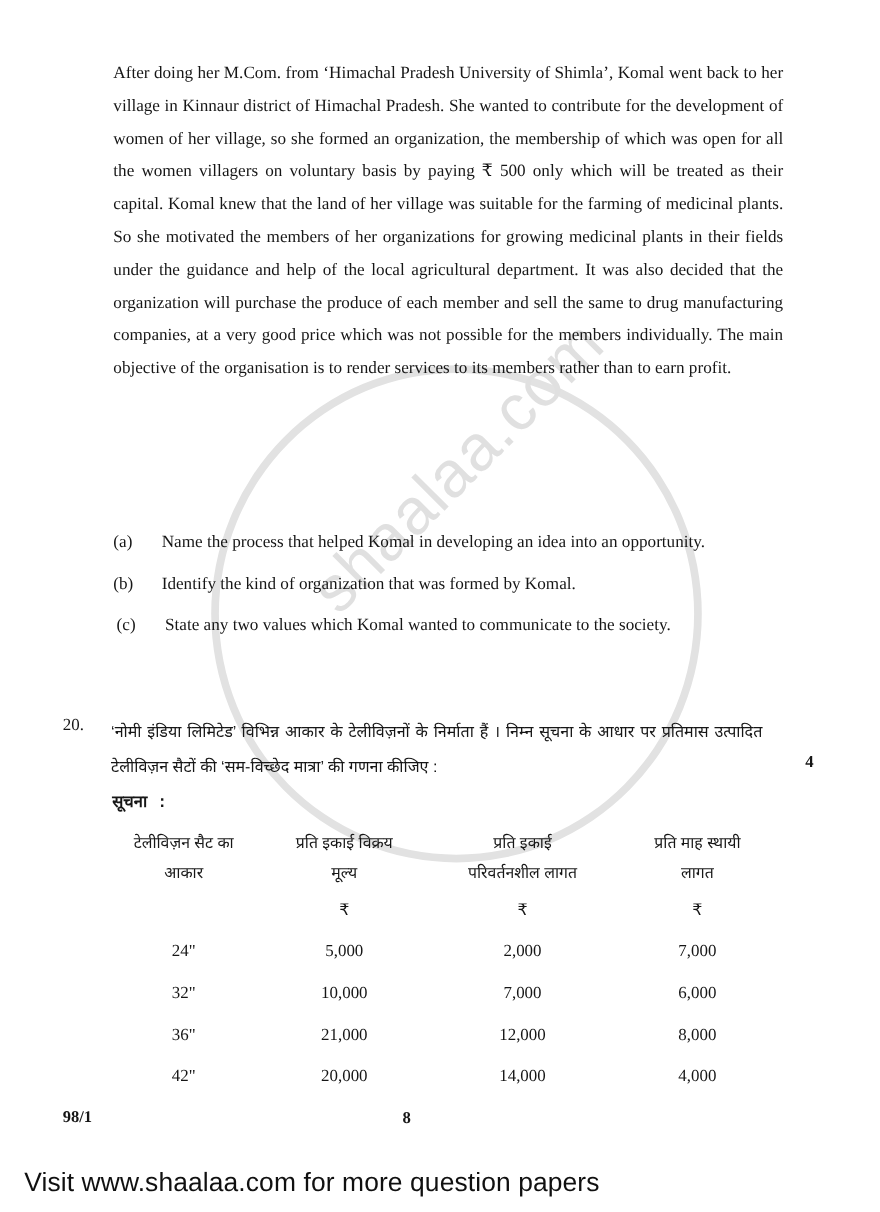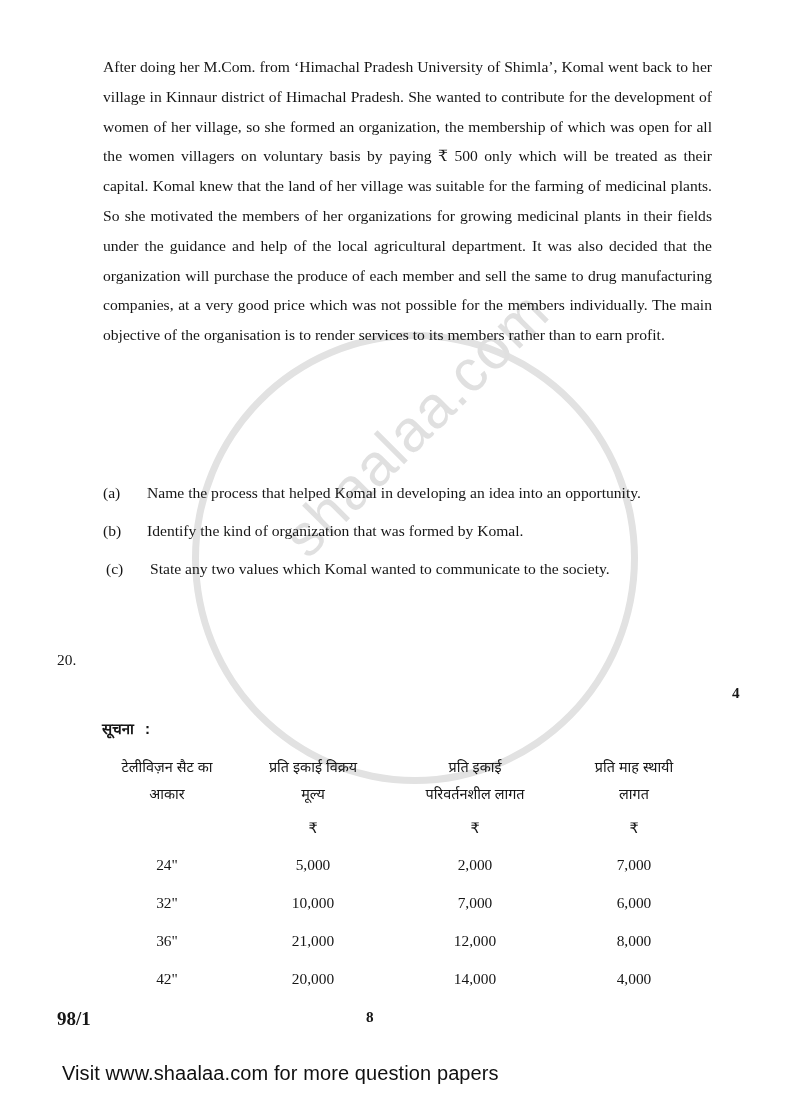--- a/index.html
+++ b/index.html
@@ -169,39 +169,38 @@
     height: 38px;
     line-height: 38px;
     font-family: "Liberation Serif", "DejaVu Serif", serif;
   }
 
   
   .footer-code {
     position: absolute;
     left: 57px;
     top: 1008px;
-    font-size: 19px;
+    font-size: 15px;
     font-weight: bold;
   }
   .footer-page {
     position: absolute;
     left: 366px;
     top: 1008px;
     font-size: 15.2px;
     font-weight: bold;
   }
   .site-banner {
     position: absolute;
     left: 22px;
     top: 1062px;
     font-family: "Liberation Sans", "DejaVu Sans", sans-serif;
-    font-size: 20px;
+    font-size: 24px;
     color: #101010;
     letter-spacing: 0.1px;
-    margin-left: 40px;
   }
 </style>
 </head>
 <body>
 
 <div class="page">
 
   <div class="watermark-layer">
     <div class="wm-circle"></div>
     <div class="wm-text">shaalaa.com</div>
@@ -221,20 +220,21 @@
       <span class="marker">(b)</span>
       <span class="qtext">Identify the kind of organization that was formed by Komal.</span>
     </div>
 
     <div class="qitem" style="left:106px; top:554px; width:609px;">
       <span class="marker">(c)</span>
       <span class="qtext">State any two values which Komal wanted to communicate to the society.</span>
     </div>
 
     <div class="q20-number">20.</div>
+    <div class="q20-body hindi">‘नोमी इंडिया लिमिटेड’ विभिन्न आकार के टेलीविज़नों के निर्माता हैं । निम्न सूचना के आधार पर प्रतिमास उत्पादित टेलीविज़न सैटों की ‘सम-विच्छेद मात्रा’ की गणना कीजिए :</div>
     <div class="q20-marks">4</div>
 
     <div class="soochna hindi">सूचना :</div>
 
     <table class="tbl">
       <colgroup>
         <col class="c1">
           <col class="c2">
           <col class="c3">
           <col class="c4">

